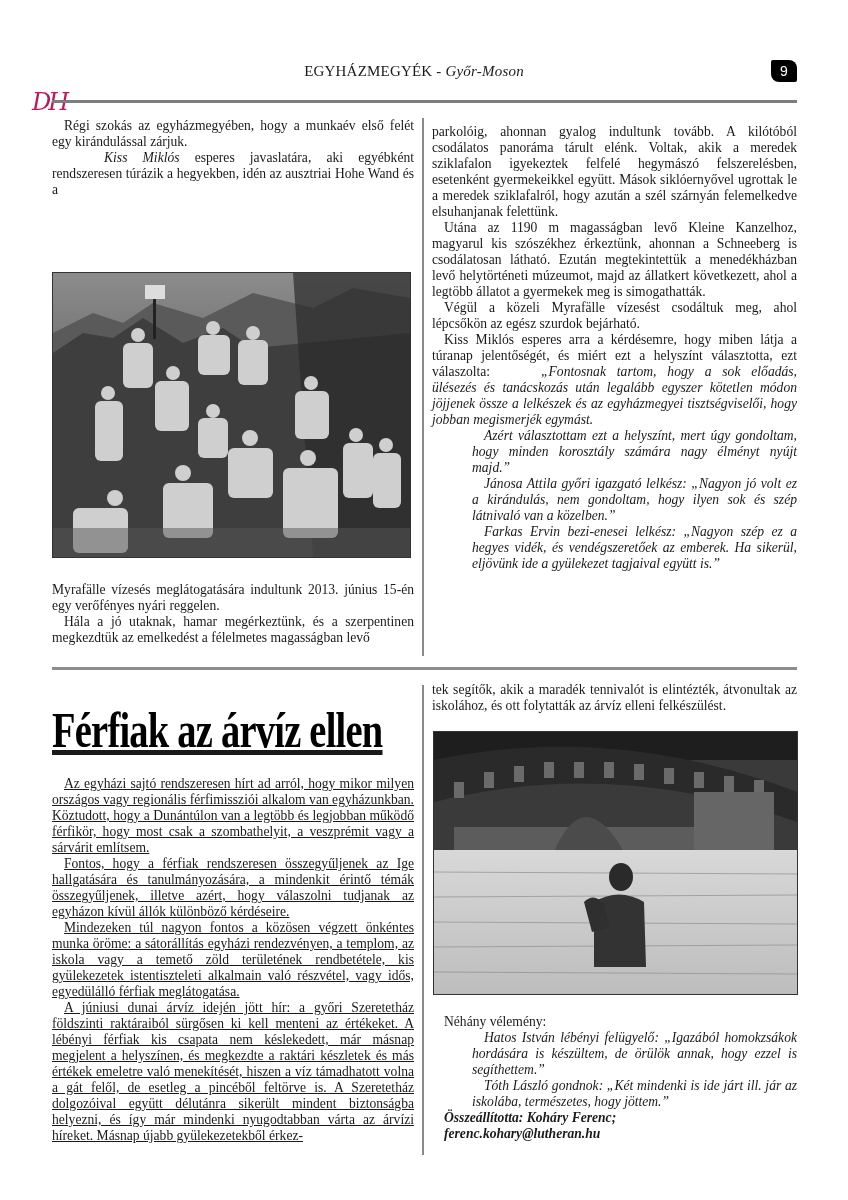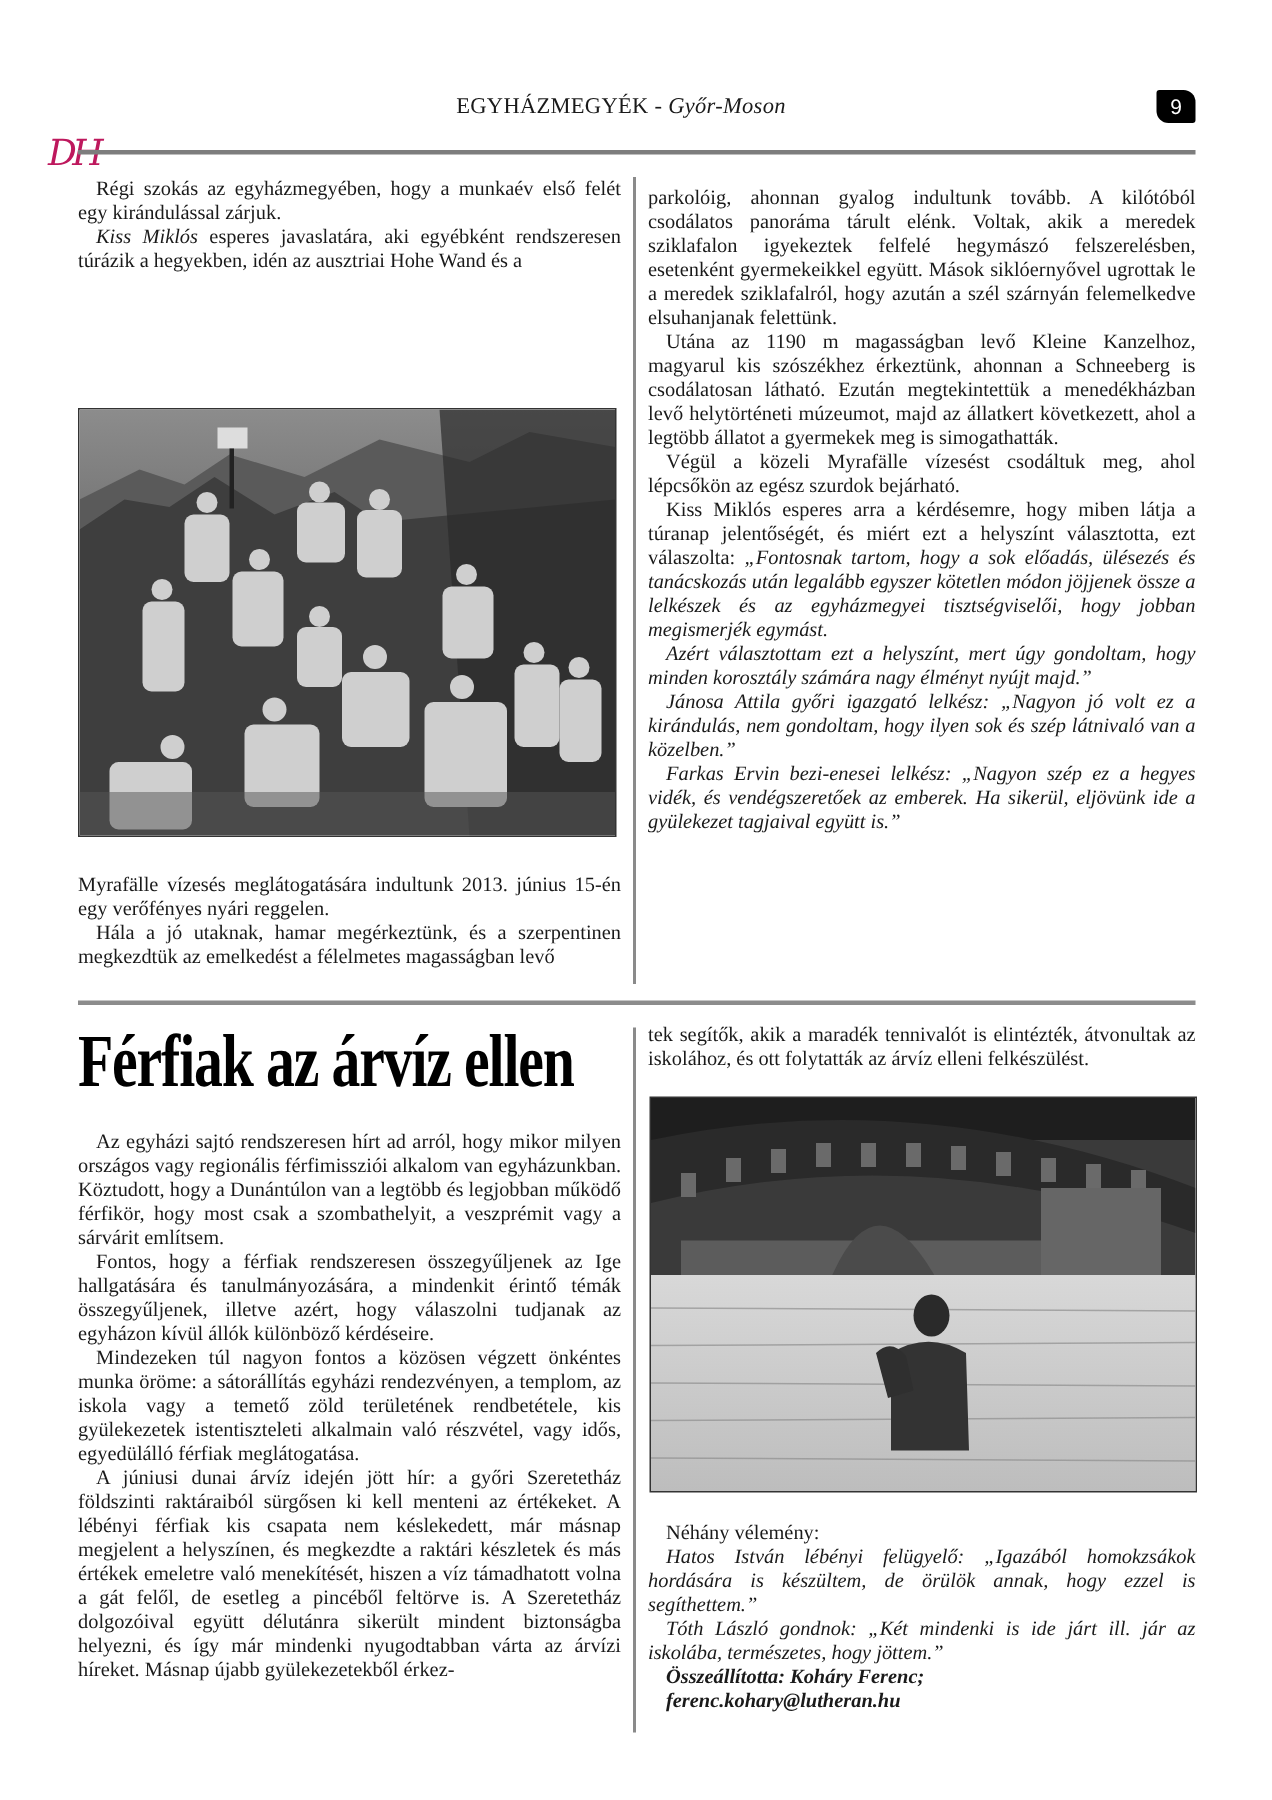--- a/index.html
+++ b/index.html
@@ -14,21 +14,21 @@
   .running-title .sub { font-style: italic; }
   .page-num { position: absolute; right: 0; top: 5px; width: 26px; height: 22px; background: #000; color: #fff;
               border-radius: 2px 8px 2px 8px; font-family: "Liberation Sans", sans-serif; font-size: 14px;
               text-align: center; line-height: 22px; }
   .header-rule { position: absolute; left: 52px; top: 100px; width: 745px; height: 3px; background: #7d7d7d; }
 
   
   .col { position: absolute; font-size: 13.6px; line-height: 16px; text-align: justify; hyphens: manual; }
   .col p { margin: 0; text-indent: 12px; }
   .col p.noindent { text-indent: 0; }
-  .col .it { font-style: italic; }
+  .col .it { font-style: italic; margin-left: 40px; }
   .vrule { position: absolute; width: 2px; background: #8a8a8a; }
 
   .headline { font-family: "Liberation Serif", serif; font-weight: bold; transform-origin: left top;
               white-space: nowrap; color: #000; letter-spacing: -1px; }
 
   .photo { position: absolute; border: 1px solid #333; overflow: hidden; }
 
   .section-rule { position: absolute; left: 52px; top: 667px; width: 745px; height: 3px; background: #8c8c8c; }
 
   .signoff { text-align: left; font-weight: bold; font-style: italic; }
@@ -110,21 +110,21 @@
   <p>Utána az 1190 m magasságban levő Kleine Kanzelhoz, magyarul kis szószékhez érkeztünk, ahonnan a Schneeberg is csodálatosan látható.  Ezután megtekintettük a menedékházban levő helytörténeti múzeumot, majd az állatkert következett, ahol a legtöbb állatot a gyermekek meg is simogathatták.</p>
   <p>Végül a közeli Myrafälle vízesést csodáltuk meg, ahol lépcsőkön az egész szurdok bejárható.</p>
   <p><span>Kiss Miklós esperes arra a kérdésemre, hogy miben látja a túranap jelentőségét, és miért ezt a helyszínt választotta, ezt válaszolta: </span><span class="it">„Fontosnak tartom, hogy a sok előadás, ülésezés és tanácskozás után legalább egyszer kötetlen módon jöjjenek össze a lelkészek és az egyházmegyei tisztségviselői, hogy jobban megismerjék egymást.</span></p>
   <p class="it">Azért választottam ezt a helyszínt, mert úgy gondoltam, hogy minden korosztály számára  nagy élményt nyújt majd.”</p>
   <p class="it">Jánosa Attila győri igazgató lelkész: „Nagyon jó volt ez a kirándulás, nem gondoltam, hogy ilyen sok és  szép látnivaló van a közelben.”</p>
   <p class="it">Farkas Ervin bezi-enesei lelkész: „Nagyon szép ez a hegyes vidék, és vendégszeretőek az emberek. Ha sikerül, eljövünk ide a gyülekezet tagjaival együtt is.”</p>
 </div>
 
 <div class="section-rule"></div>
 
-<div class="col" style="left:52px; top:675px; width:362px;">
+<div class="col" style="left:52px; top:698px; width:362px;text-decoration:underline;">
   <div style="height:72px; overflow:visible;">
     <div class="headline" style="font-size:50px; line-height:64px; transform: scaleX(0.77);">Férfiak az árvíz ellen</div>
   </div>
   <div style="height:6px"></div>
   <p>Az egyházi sajtó rendszeresen hírt ad arról, hogy mikor milyen országos vagy regionális férfimissziói alkalom van egyházunkban. Köztudott, hogy a Dunántúlon van a legtöbb és legjobban működő férfikör, hogy most csak a szombathelyit, a veszprémit vagy a sárvárit említsem.</p>
   <p>Fontos, hogy a férfiak rendszeresen összegyűljenek az Ige hallgatására és tanulmányozására, a mindenkit érintő témák összegyűljenek, illetve azért, hogy válaszolni tudjanak az egyházon kívül állók különböző kérdéseire.</p>
   <p>Mindezeken túl nagyon fontos a közösen végzett önkéntes munka öröme: a sátorállítás egyházi rendezvényen, a templom, az iskola vagy a temető zöld területének rendbetétele, kis gyülekezetek istentiszteleti alkalmain való részvétel, vagy idős, egyedülálló férfiak meglátogatása.</p>
   <p>A júniusi dunai árvíz idején jött hír: a győri Szeretetház földszinti raktáraiból sürgősen ki kell menteni az értékeket. A lébényi férfiak kis csapata nem késlekedett, már másnap megjelent a helyszínen, és megkezdte a raktári készletek és más értékek emeletre való menekítését, hiszen a víz támadhatott volna a gát felől, de esetleg a pincéből feltörve is. A Szeretetház dolgozóival együtt délutánra sikerült mindent biztonságba helyezni, és így már mindenki nyugodtabban várta az árvízi híreket. Másnap újabb gyülekezetekből érkez-</p>
 </div>
 

